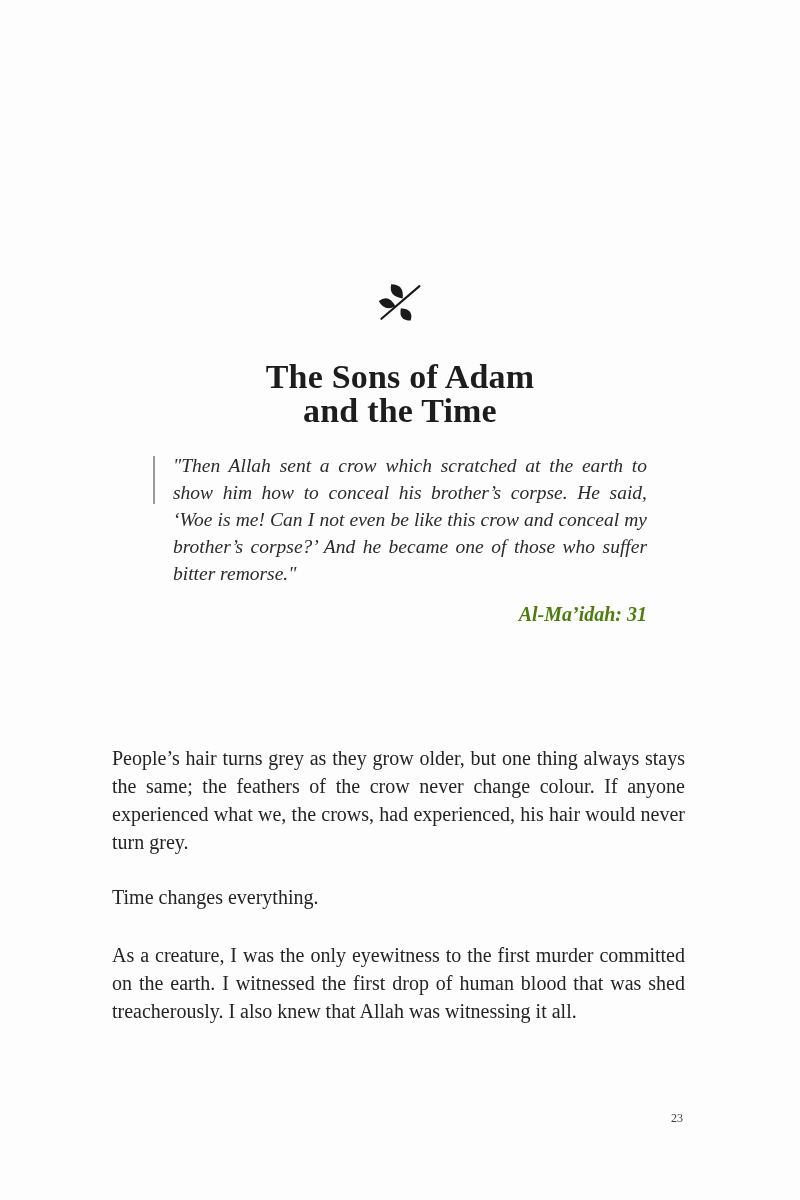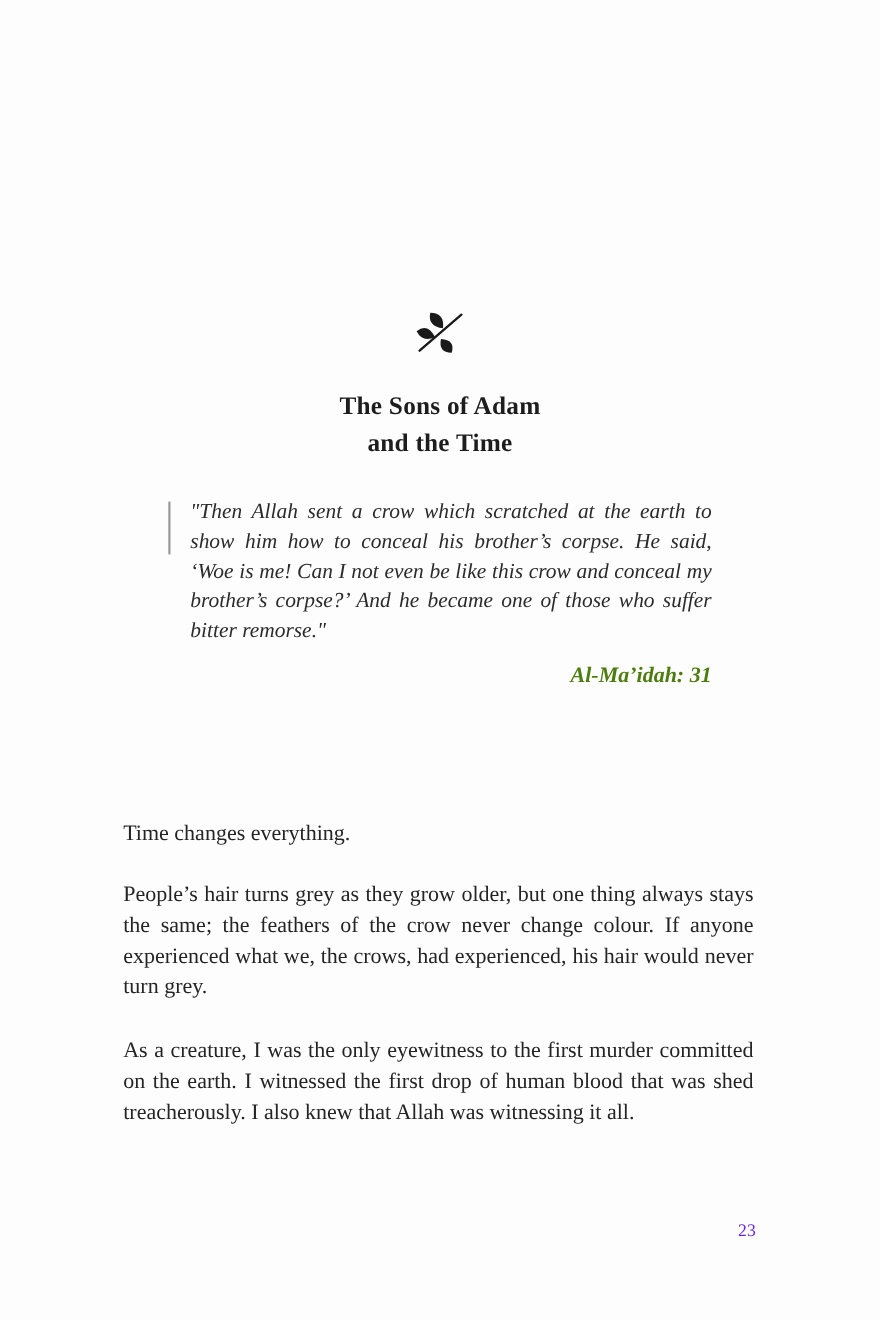--- a/index.html
+++ b/index.html
@@ -27,21 +27,21 @@
   .ornament svg {
     display: inline-block;
   }
   .chapter-title {
     position: absolute;
     top: 337px;
     left: 0;
     width: 100%;
     text-align: center;
     font-weight: bold;
-    font-size: 23px;
+    font-size: 34px;
     line-height: 34px;
     color: #1d1d1d;
     letter-spacing: 0.2px;
   }
   .epigraph {
     position: absolute;
     top: 452px;
     left: 173px;
     width: 474px;
     font-style: italic;
@@ -79,22 +79,22 @@
   .body-text p {
     margin: 0 0 27px 0;
   }
   .body-text p:nth-child(2) {
     margin-bottom: 30px;
   }
   .page-number {
     position: absolute;
     top: 1111px;
     left: 671px;
-    font-size: 16px;
-    color: #6d28d9;
+    font-size: 12px;
+    color: #404040;
   }
 </style>
 </head>
 <body>
 
 <div class="page">
 
   <div class="ornament">
     <span>
       <svg width="46" height="42" viewBox="0 0 52 46" aria-hidden="true">
@@ -114,20 +114,20 @@
   </h1>
 
   <div class="epigraph-rule"></div>
 
   <blockquote class="epigraph" style="margin:0;">
     <div>"Then Allah sent a crow which scratched at the earth to show him how to conceal his brother’s corpse. He said, ‘Woe is me! Can I not even be like this crow and conceal my brother’s corpse?’ And he became one of those who suffer bitter remorse."</div>
     <div class="epigraph-attribution">Al-Ma’idah: 31</div>
   </blockquote>
 
   <div class="body-text">
+    <p>People’s hair turns grey as they grow older, but one thing always stays the same; the feathers of the crow never change colour. If anyone experienced what we, the crows, had experienced, his hair would never turn grey.</p>
     <p>Time changes everything.</p>
-    <p>People’s hair turns grey as they grow older, but one thing always stays the same; the feathers of the crow never change colour. If anyone experienced what we, the crows, had experienced, his hair would never turn grey.</p>
     <p>As a creature, I was the only eyewitness to the first murder committed on the earth. I witnessed the first drop of human blood that was shed treacherously. I also knew that Allah was witnessing it all.</p>
   </div>
 
   <div class="page-number">23</div>
 
 </div>
 
 </body></html>

